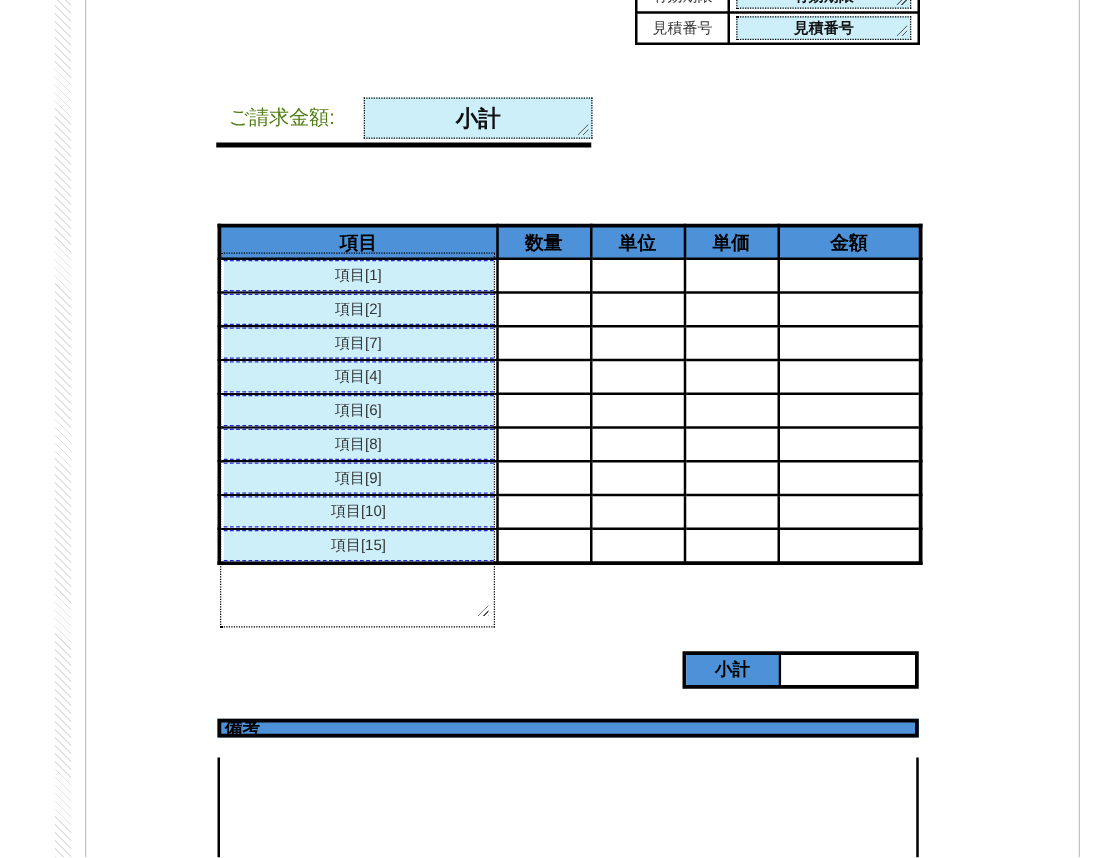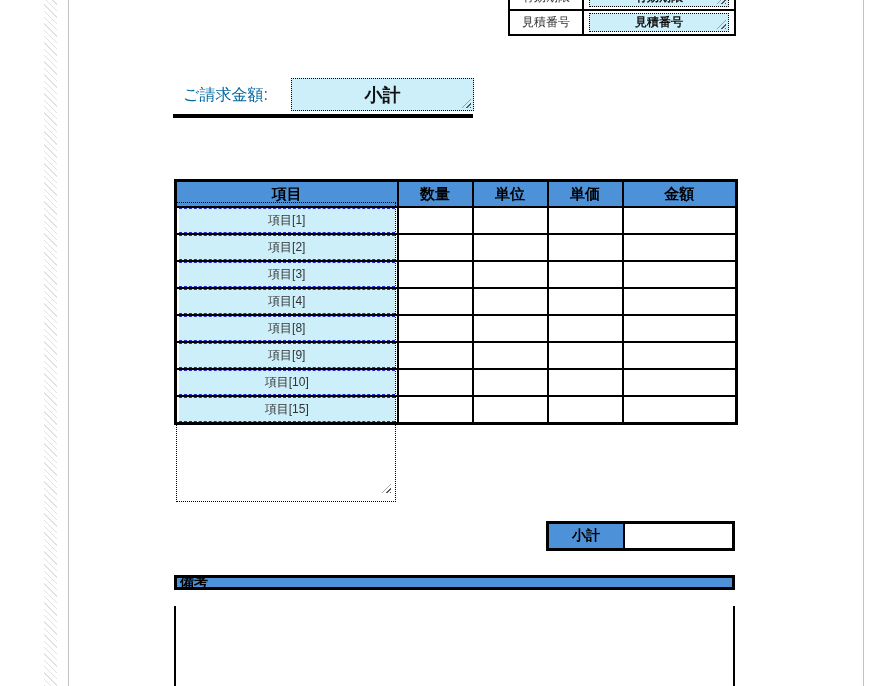--- a/index.html
+++ b/index.html
@@ -22,21 +22,21 @@
     clip-path:polygon(100% 0,100% 100%,0 100%);}
 
   
   .hdr-table{position:absolute;left:508px;top:-16px;border-collapse:collapse;table-layout:fixed;}
   .hdr-table td{border:2px solid #000;height:22px;padding:0;background:#fff;}
   .meta-label{width:72px;text-align:center;font-size:12px;color:#333;}
   .meta-field-cell{width:150px;}
   .meta-field-cell .field{margin:2px 5px;height:17px;font-size:12px;}
 
   
-  .billing-label{position:absolute;left:183px;top:85px;font-size:16px;color:#0369a1;line-height:20px;}
+  .billing-label{position:absolute;left:183px;top:85px;font-size:16px;color:#4d7c0f;line-height:20px;}
   .billing-field{position:absolute;left:291px;top:78px;width:181px;height:31px;font-size:18px;}
   .billing-underline{position:absolute;left:173px;top:114px;width:300px;height:4px;background:#000;}
 
   
   .main-table{position:absolute;left:174px;top:179px;width:561px;
     border-collapse:collapse;table-layout:fixed;border:3px solid #000;}
   .main-table th{border:2px solid #000;height:24px;background:#4d92d8;
     font-size:15px;font-weight:bold;color:#000;padding:0;}
   .main-table td{border:2px solid #000;height:25px;padding:0;background:#fff;}
   .item-cell{position:relative;}
@@ -136,32 +136,43 @@
             </div>
           </td>
           <td></td>
           <td></td>
           <td></td>
           <td></td>
         </tr>
         <tr>
           <td class="item-cell">
             <div class="item-field">
-              <span>項目[3]</span>
+              <span>項目[7]</span>
             </div>
           </td>
           <td></td>
           <td></td>
           <td></td>
           <td></td>
         </tr>
         <tr>
           <td class="item-cell">
             <div class="item-field">
               <span>項目[4]</span>
+            </div>
+          </td>
+          <td></td>
+          <td></td>
+          <td></td>
+          <td></td>
+        </tr>
+        <tr>
+          <td class="item-cell">
+            <div class="item-field">
+              <span>項目[6]</span>
             </div>
           </td>
           <td></td>
           <td></td>
           <td></td>
           <td></td>
         </tr>
         <tr>
           <td class="item-cell">
             <div class="item-field">

